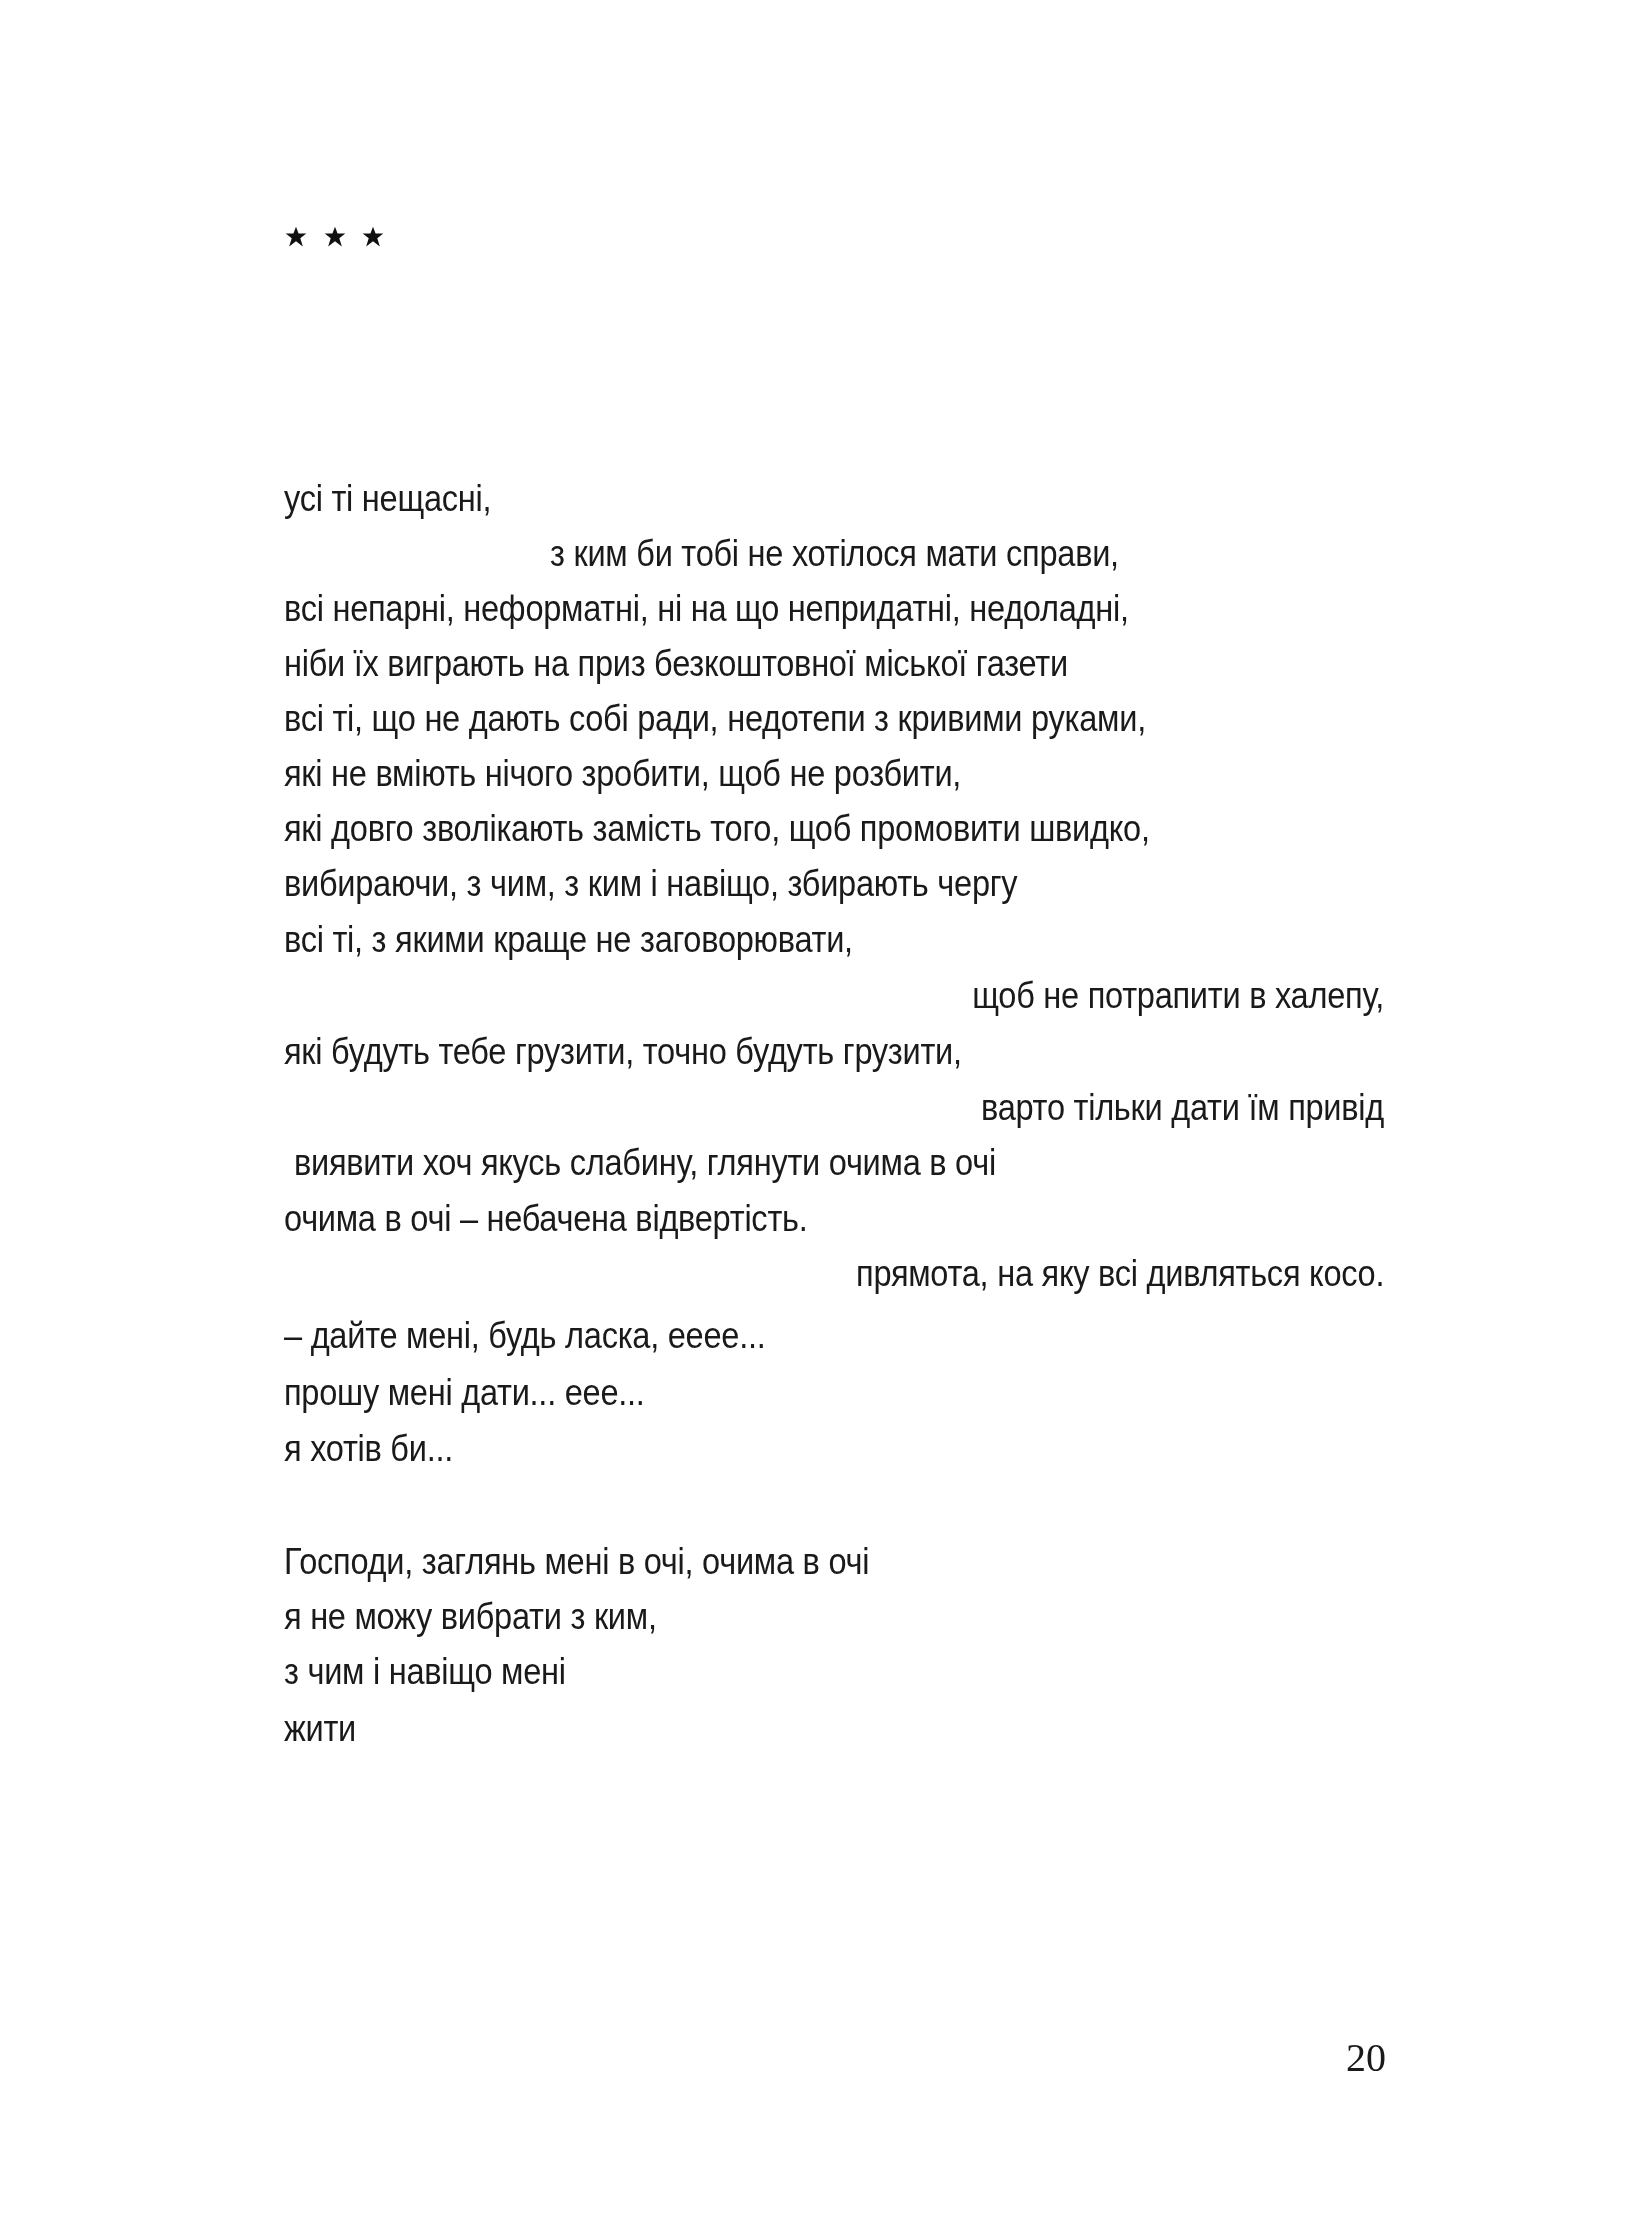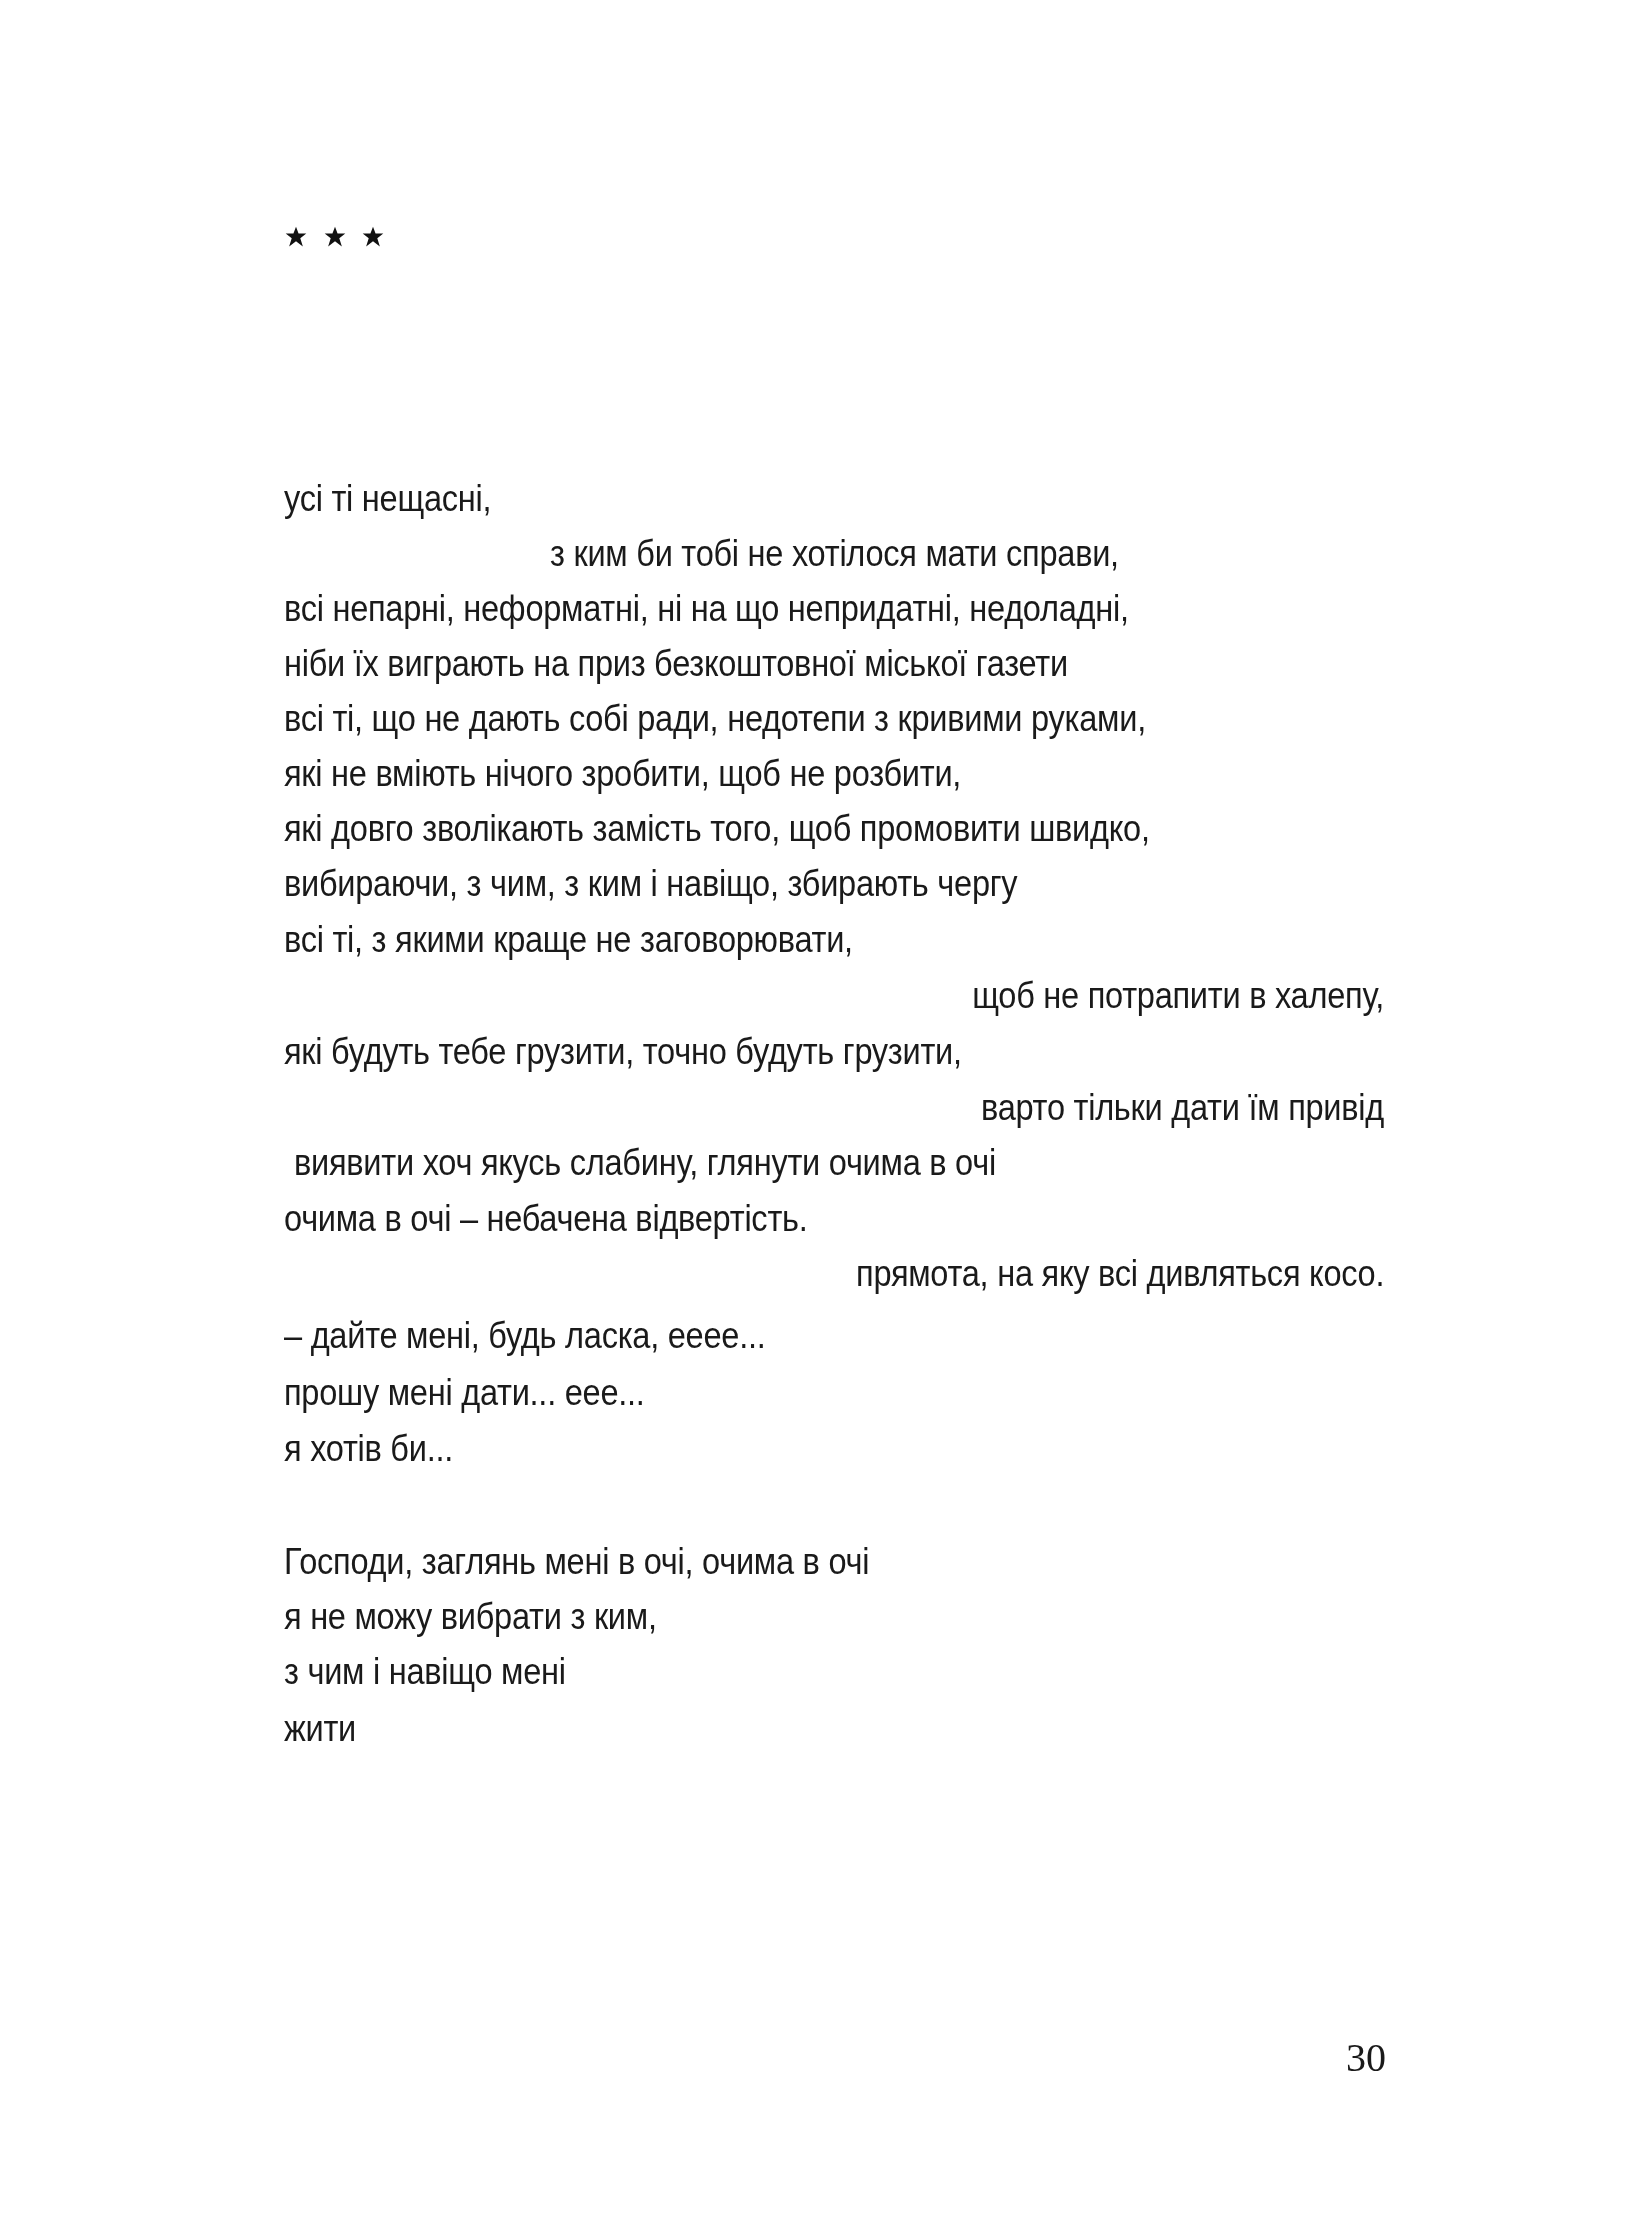--- a/index.html
+++ b/index.html
@@ -57,15 +57,15 @@
   <div class="line r" style="top:1255px;">прямота, на яку всі дивляться косо.</div>
   <div class="line l" style="left:284px; top:1317px;">– дайте мені, будь ласка, ееее...</div>
   <div class="line l" style="left:284px; top:1374px;">прошу мені дати... еее...</div>
   <div class="line l" style="left:284px; top:1430px;">я хотів би...</div>
 
   <div class="line l" style="left:284px; top:1543px;">Господи, заглянь мені в очі, очима в очі</div>
   <div class="line l" style="left:284px; top:1598px;">я не можу вибрати з ким,</div>
   <div class="line l" style="left:284px; top:1653px;">з чим і навіщо мені</div>
   <div class="line l" style="left:284px; top:1710px;">жити</div>
 
-  <div class="pagenum">30</div>
+  <div class="pagenum">20</div>
 </div>
 
 
 </body></html>

